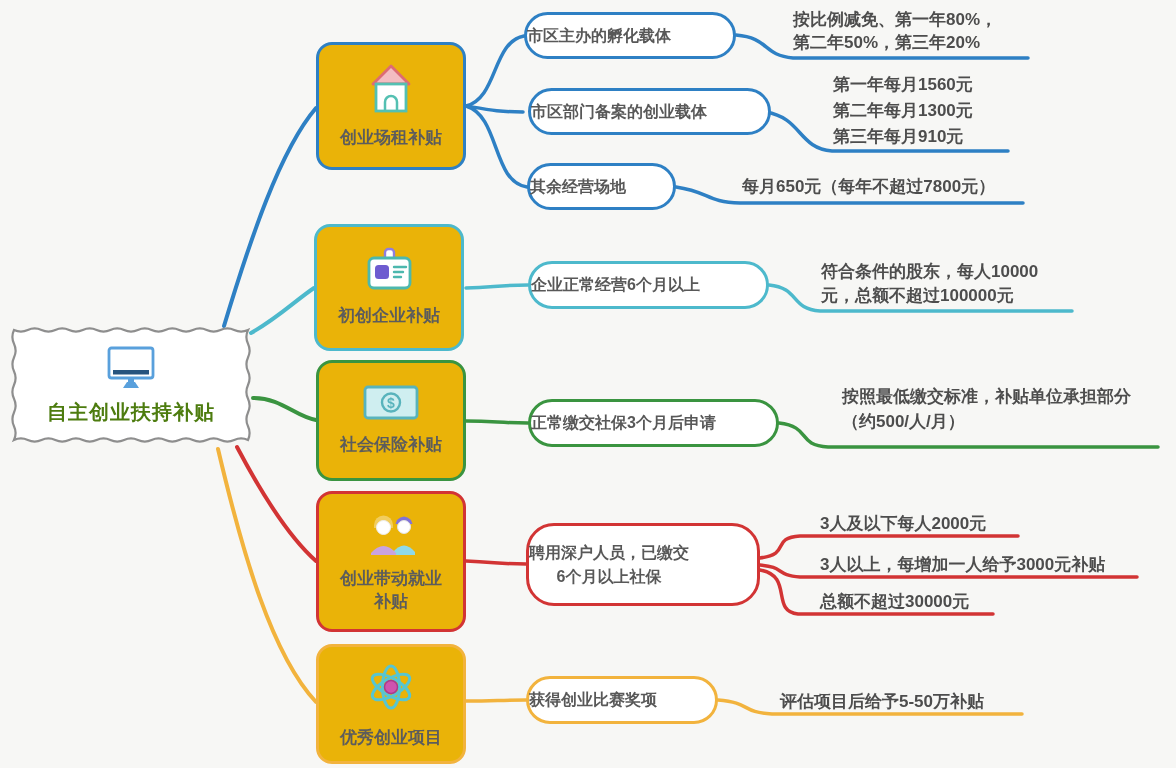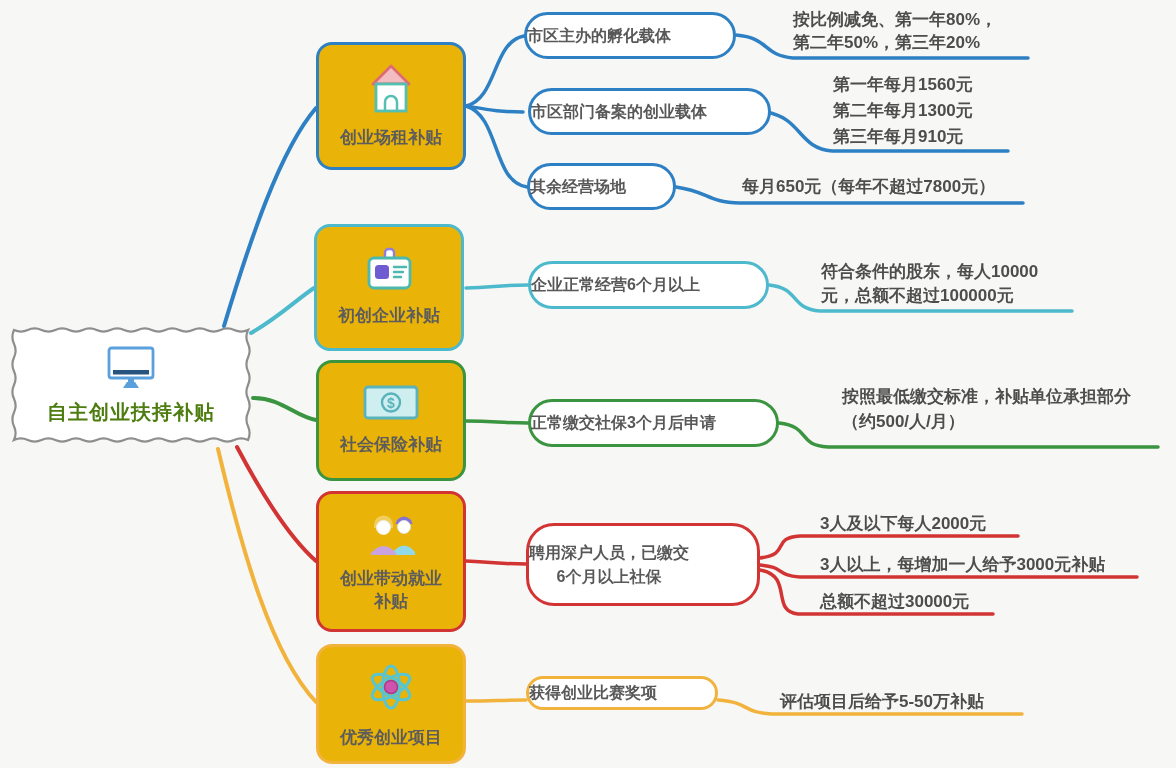--- a/index.html
+++ b/index.html
@@ -157,21 +157,21 @@
   </div>
   <div class="node pill b3" style="left:528px;top:399px;width:251px;height:48px;">
     <span>正常缴交社保3个月后申请</span>
   </div>
   <div class="node pill b4" style="left:526px;top:523px;width:234px;height:83px;">
     <span>
       <div>聘用深户人员，已缴交</div>
       <div>6个月以上社保</div>
     </span>
   </div>
-  <div class="node pill b5" style="left:526px;top:676px;width:192px;height:34px;">
+  <div class="node pill b5" style="left:526px;top:676px;width:192px;height:48px;">
     <span>获得创业比赛奖项</span>
   </div>
 
   <div class="note" style="left:793px;top:8px;line-height:23px;">
     <div>按比例减免、第一年80%，</div>
     <div>第二年50%，第三年20%</div>
   </div>
   <div class="note" style="left:833px;top:72px;">
     <div>第一年每月1560元</div>
     <div>第二年每月1300元</div>

